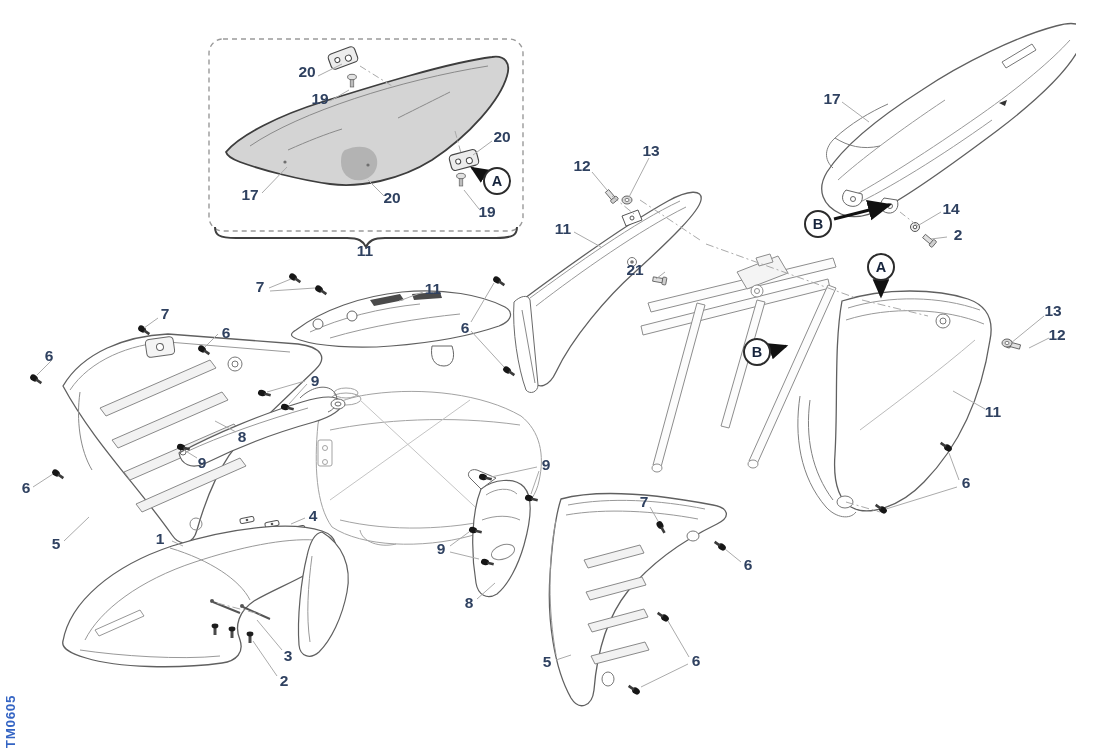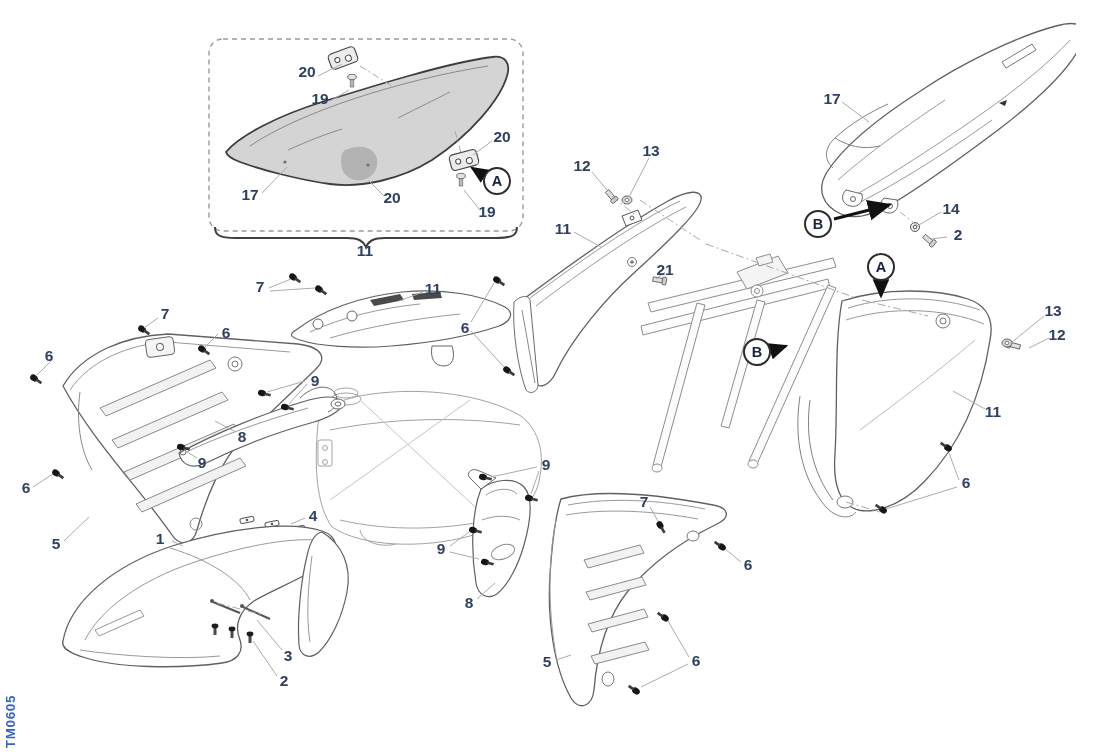--- a/index.html
+++ b/index.html
@@ -338,21 +338,21 @@
       <span class="callout" style="left: 392px; top: 198px;">20</span>
       <span class="callout" style="left: 502px; top: 137px;">20</span>
       <span class="callout" style="left: 487px; top: 212px;">19</span>
       <span class="callout" style="left: 365px; top: 251px;">11</span>
       <span class="callout" style="left: 832px; top: 99px;">17</span>
       <span class="callout" style="left: 951px; top: 209px;">14</span>
       <span class="callout" style="left: 958px; top: 235px;">2</span>
       <span class="callout" style="left: 582px; top: 166px;">12</span>
       <span class="callout" style="left: 651px; top: 151px;">13</span>
       <span class="callout" style="left: 563px; top: 229px;">11</span>
-      <span class="callout" style="left: 665px; top: 270px;">21</span>
+      <span class="callout" style="left: 635px; top: 270px;">21</span>
       <span class="callout" style="left: 465px; top: 328px;">6</span>
       <span class="callout" style="left: 1053px; top: 311px;">13</span>
       <span class="callout" style="left: 1057px; top: 335px;">12</span>
       <span class="callout" style="left: 993px; top: 412px;">11</span>
       <span class="callout" style="left: 966px; top: 483px;">6</span>
       <span class="callout" style="left: 165px; top: 314px;">7</span>
       <span class="callout" style="left: 226px; top: 333px;">6</span>
       <span class="callout" style="left: 49px; top: 356px;">6</span>
       <span class="callout" style="left: 26px; top: 488px;">6</span>
       <span class="callout" style="left: 56px; top: 544px;">5</span>

